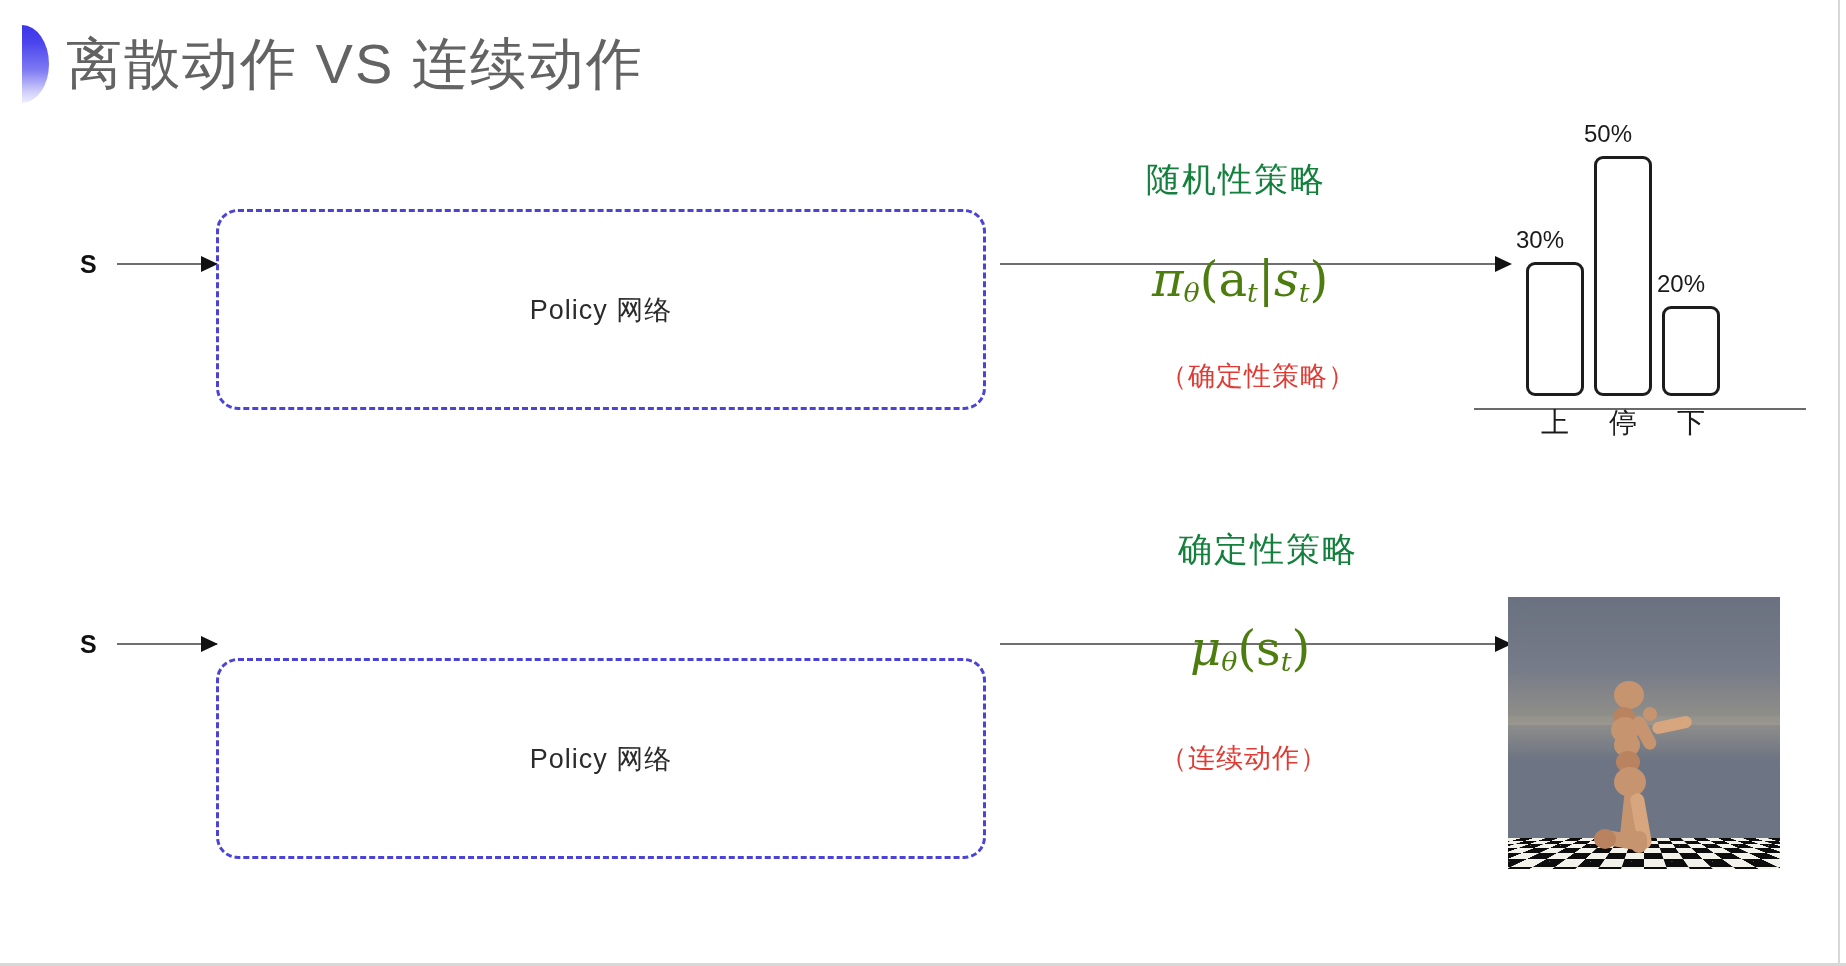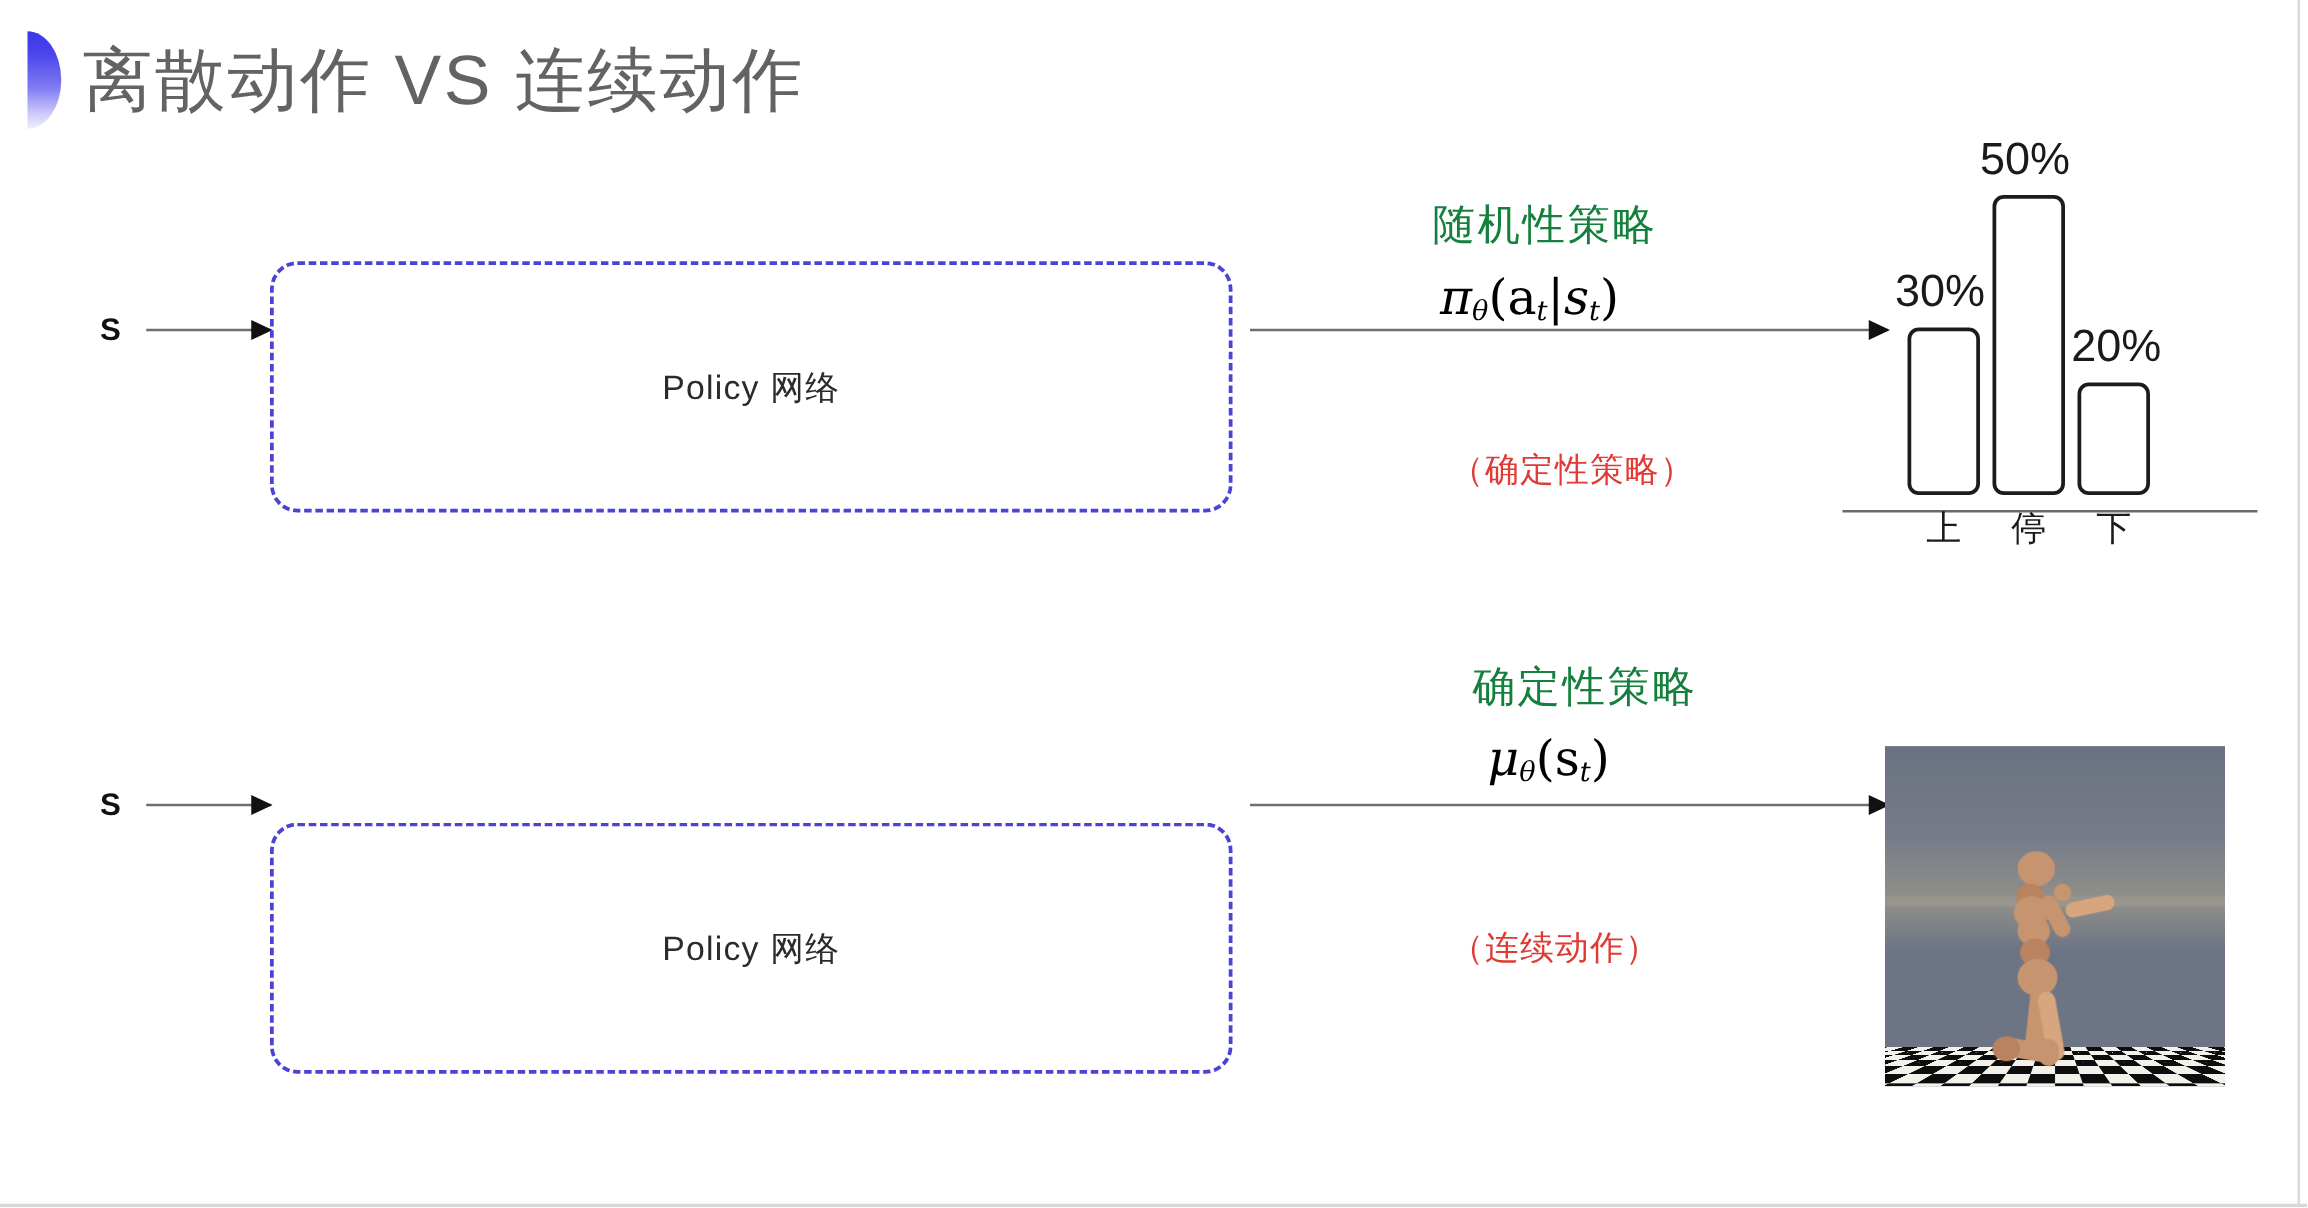--- a/index.html
+++ b/index.html
@@ -101,24 +101,25 @@
     position: absolute;
     font-size: 34px;
     color: #15803d;
     letter-spacing: 2px;
     white-space: nowrap;
   }
   .formula {
     position: absolute;
     font-family: "DejaVu Serif", "Liberation Serif", serif;
     font-style: italic;
-    font-size: 39px;
-    color: #000000;
+    font-size: 48px;
+    color: #4d7c0f;
     white-space: nowrap;
     letter-spacing: 0px;
+    margin-top: 35px;
   }
   .formula sub {
     font-size: 0.56em;
     vertical-align: -0.22em;
     font-style: italic;
   }
   .formula .paren { font-style: normal; }
   .note-red {
     position: absolute;
     font-size: 27px;
@@ -147,21 +148,21 @@
     position: absolute;
     box-sizing: border-box;
     border: 3px solid #1c1c1c;
     border-radius: 9px;
     background: #ffffff;
     bottom: 0;
   }
   .bar-group { position: absolute; bottom: 0; }
   .bar-value {
     position: absolute;
-    font-size: 36px;
+    font-size: 24px;
     color: #1a1a1a;
     white-space: nowrap;
     font-weight: 400;
   }
   .bar-cat {
     position: absolute;
     font-size: 28px;
     color: #1a1a1a;
     white-space: nowrap;
     text-align: center;

